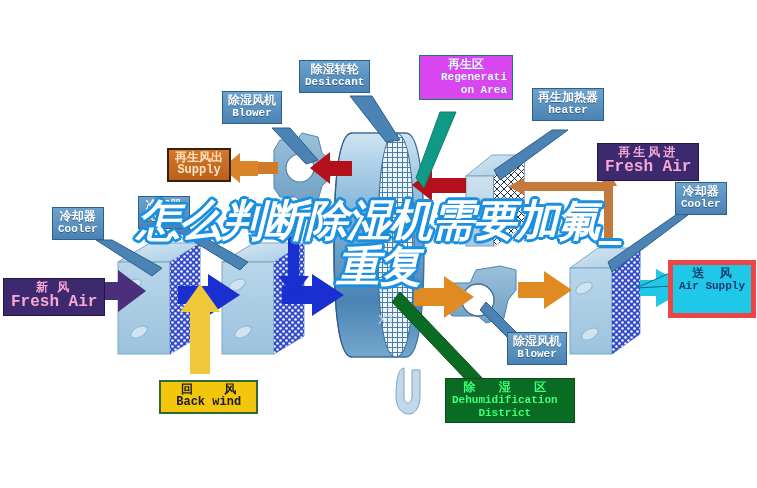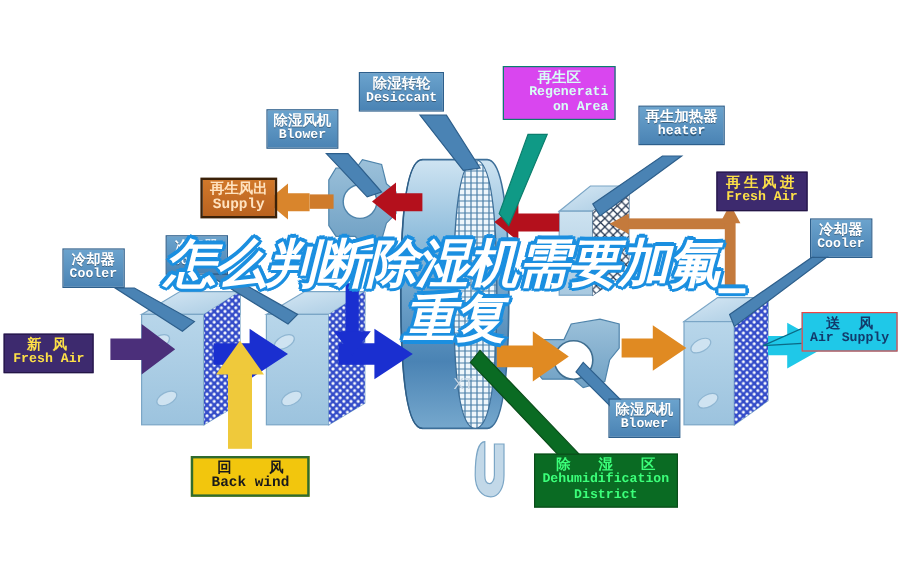--- a/index.html
+++ b/index.html
@@ -53,40 +53,40 @@
     border:2px solid #3b2108;
     color:#ffe3c0;
     padding:1px 6px 2px 6px;
   }
   .orange .cn{font-size:12px;}
   .orange .en{font-size:12px;}
 
   .purple{
     background:#3d2a6e;
     border:1px solid #241646;
-    color:#fde047;
+    color:#f9a8d4;
     padding:2px 7px 3px 7px;
   }
   .purple .cn{font-size:12px;letter-spacing:3px;}
-  .purple .en{font-size:11px;}
+  .purple .en{font-size:16px;}
 
   .green{
     background:#0a6b23;
     border:1px solid #0a4d1a;
     color:#3cff7a;
-    padding:2px 6px 3px 6px;
+    padding:2px 16px 3px 6px;
   }
   .green .cn{font-size:12px;letter-spacing:10px;text-indent:10px;}
   .green .en{font-size:11px;}
 
   .cyan{
     background:#1fc8e8;
-    border:1px solid #ef4444;
+    border:5px solid #ef4444;
     color:#123a6b;
-    padding:2px 6px 3px 6px;
+    padding:2px 6px 20px 6px;
   }
   .cyan .cn{font-size:12px;letter-spacing:6px;text-indent:6px;}
   .cyan .en{font-size:11px;}
 
   .yellow{
     background:#f2c60d;
     border:2px solid #2f6b2f;
     color:#1a1a1a;
     padding:1px 6px 2px 6px;
   }

